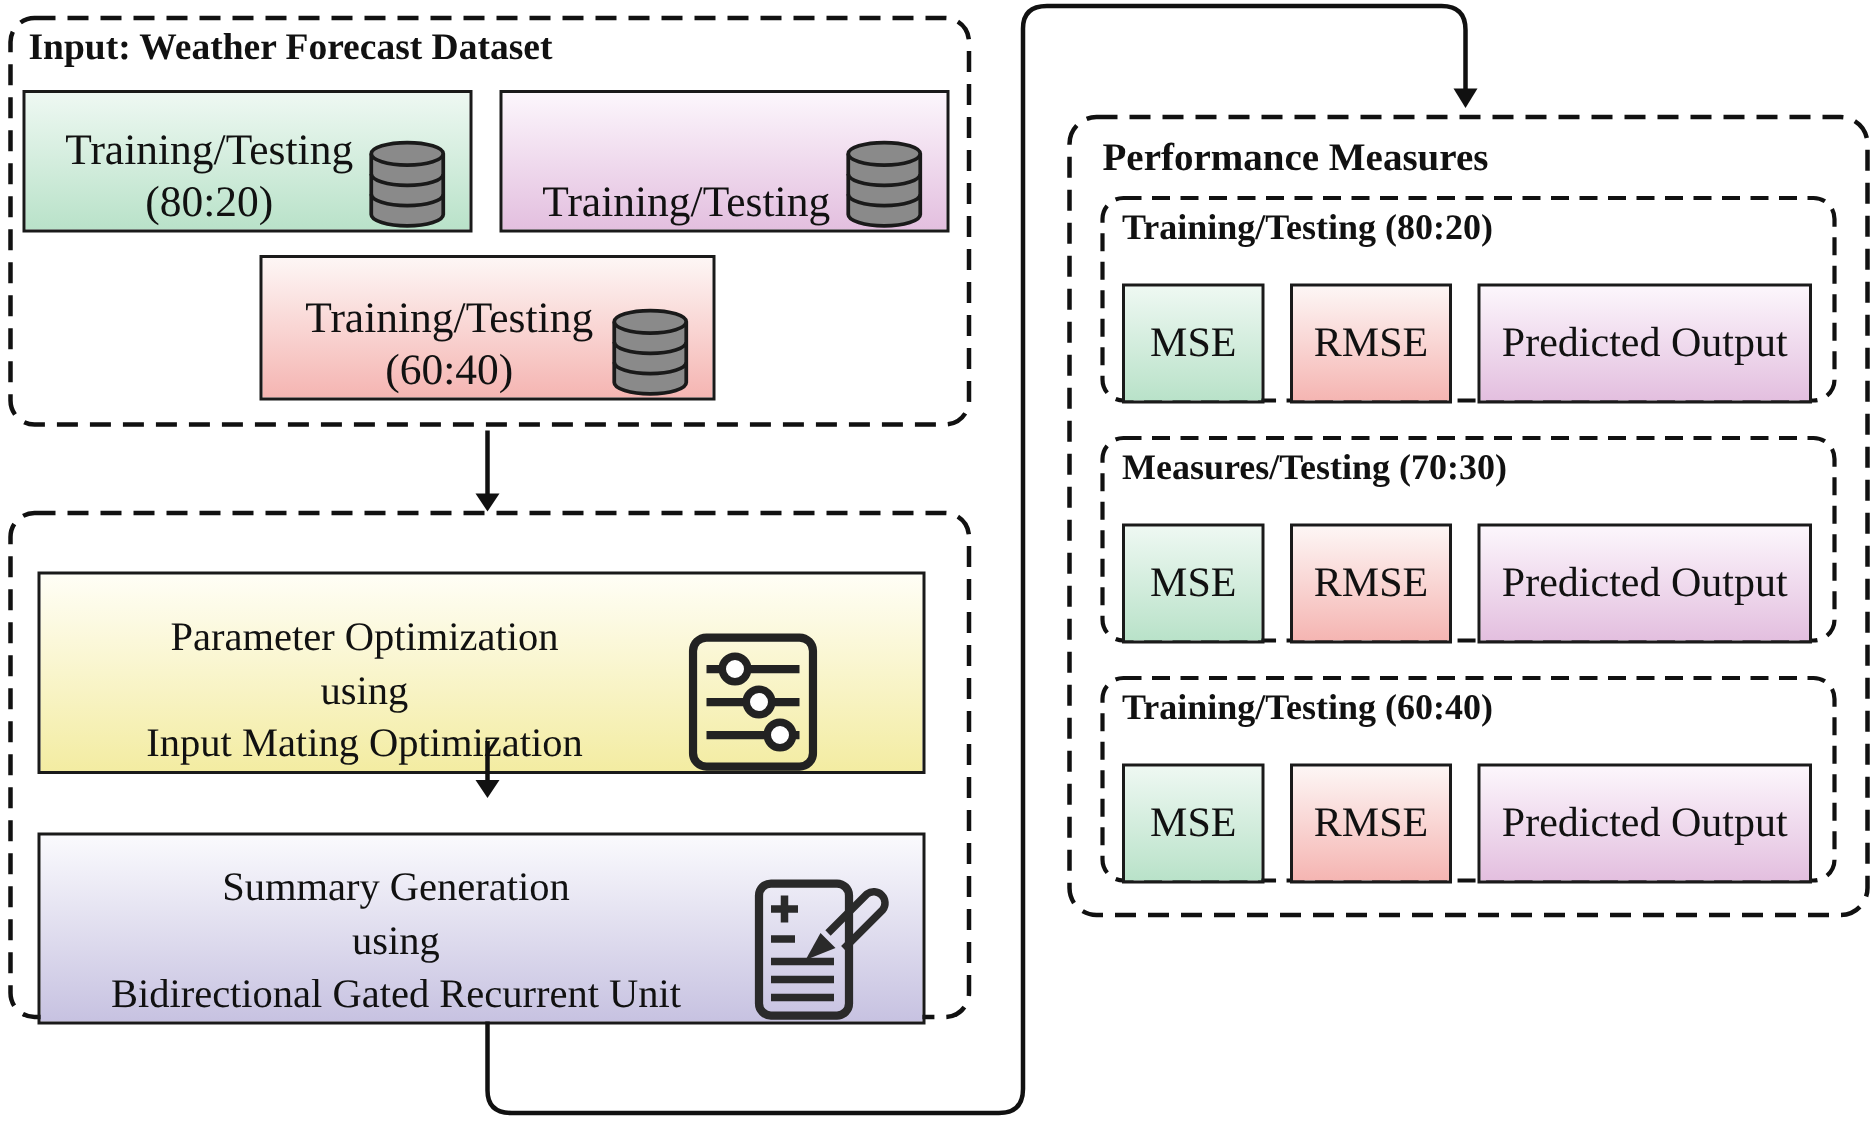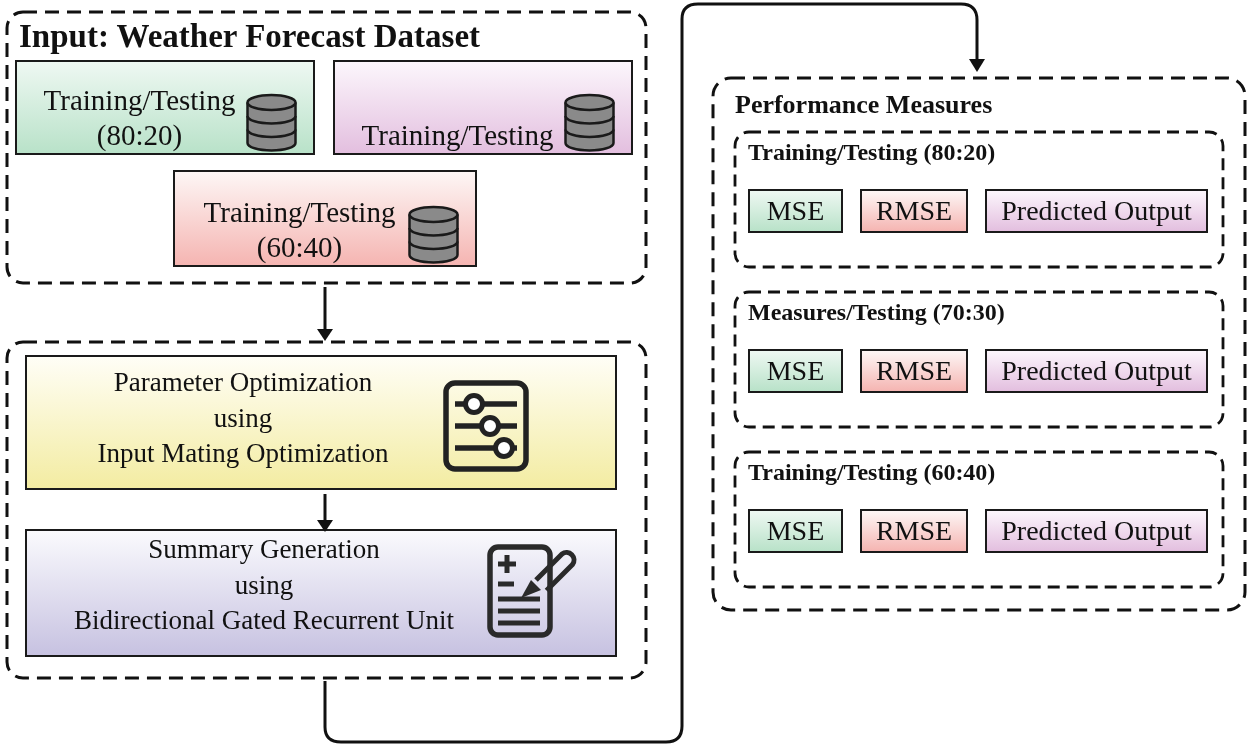--- a/index.html
+++ b/index.html
@@ -20,46 +20,46 @@
   .grad-green  {background:linear-gradient(to bottom,var(--green-top),var(--green-bottom));}
   .grad-purple {background:linear-gradient(to bottom,var(--purple-top),var(--purple-bottom));}
   .grad-red    {background:linear-gradient(to bottom,var(--red-top),var(--red-bottom));}
   .grad-yellow {background:linear-gradient(to bottom,var(--yellow-top),var(--yellow-bottom));}
   .grad-lav    {background:linear-gradient(to bottom,var(--lavender-top),var(--lavender-bottom));}
 
   .dataset-box{padding:0 14px 0 18px;}
   .ds-text{flex:1;text-align:center;font-size:29px;line-height:1.2;}
   .db-icon{flex:0 0 auto;display:block;}
 
-  .process-box{padding:16px;}
+  .process-box{padding:0;margin-top:26px;}
   .process-text{flex:1;text-align:center;font-size:27px;line-height:1.32;}
   .process-icon{flex:0 0 auto;display:block;}
 
   .perf-group{position:absolute;width:492px;height:139px;}
   .group-title{position:absolute;left:15px;top:9px;font-weight:bold;font-size:24px;white-space:nowrap;}
   .measure-row{position:absolute;left:15px;top:59px;display:flex;align-items:center;}
   .measure-box{
-    box-sizing:border-box;border:2.5px solid #1a1a1a;height:44px;
+    box-sizing:border-box;border:2.5px solid #1a1a1a;height:80px;
     display:flex;align-items:center;justify-content:center;
     font-size:28px;white-space:nowrap;
   }
   .m-green{width:95px;margin-right:17px;background:linear-gradient(to bottom,var(--green-top),var(--green-bottom));}
   .m-red{width:108px;margin-right:17px;background:linear-gradient(to bottom,var(--red-top),var(--red-bottom));}
   .m-purple{width:223px;background:linear-gradient(to bottom,var(--purple-top),var(--purple-bottom));}
 </style>
 </head>
 <body>
 
 <div class="canvas">
 
   <div class="abs" style="left:5px;top:10px;width:643px;height:275px;">
     <svg class="dash-svg" width="643" height="275">
       <rect x="2" y="2" width="639" height="271" rx="16" fill="none" stroke="#111" stroke-width="3" stroke-dasharray="14 8"></rect>
     </svg>
-    <div class="section-title" style="left:14px;top:8px;font-size:33px;">Input: Weather Forecast Dataset</div>
+    <div class="section-title" style="left:14px;top:8px;font-size:25px;">Input: Weather Forecast Dataset</div>
 
     <div class="solid-box dataset-box grad-green" style="left:10px;top:50px;width:300px;height:95px;">
       <div class="ds-text">
         <div>Training/Testing</div>
         <div>(80:20)</div>
       </div>
       <svg class="db-icon" width="55" height="60" viewBox="0 0 55 60">
         <path d="M3.5,9.5 V50 A24,7.5 0 0 0 51.5,50 V9.5" fill="var(--icon-gray)" stroke="#1a1a1a" stroke-width="2.5"></path>
         <ellipse cx="27.5" cy="9.5" rx="24" ry="7.5" fill="var(--icon-gray)" stroke="#1a1a1a" stroke-width="2.5"></ellipse>
         <path d="M3.5,23 A24,7.5 0 0 0 51.5,23" fill="none" stroke="#1a1a1a" stroke-width="2.5"></path>

